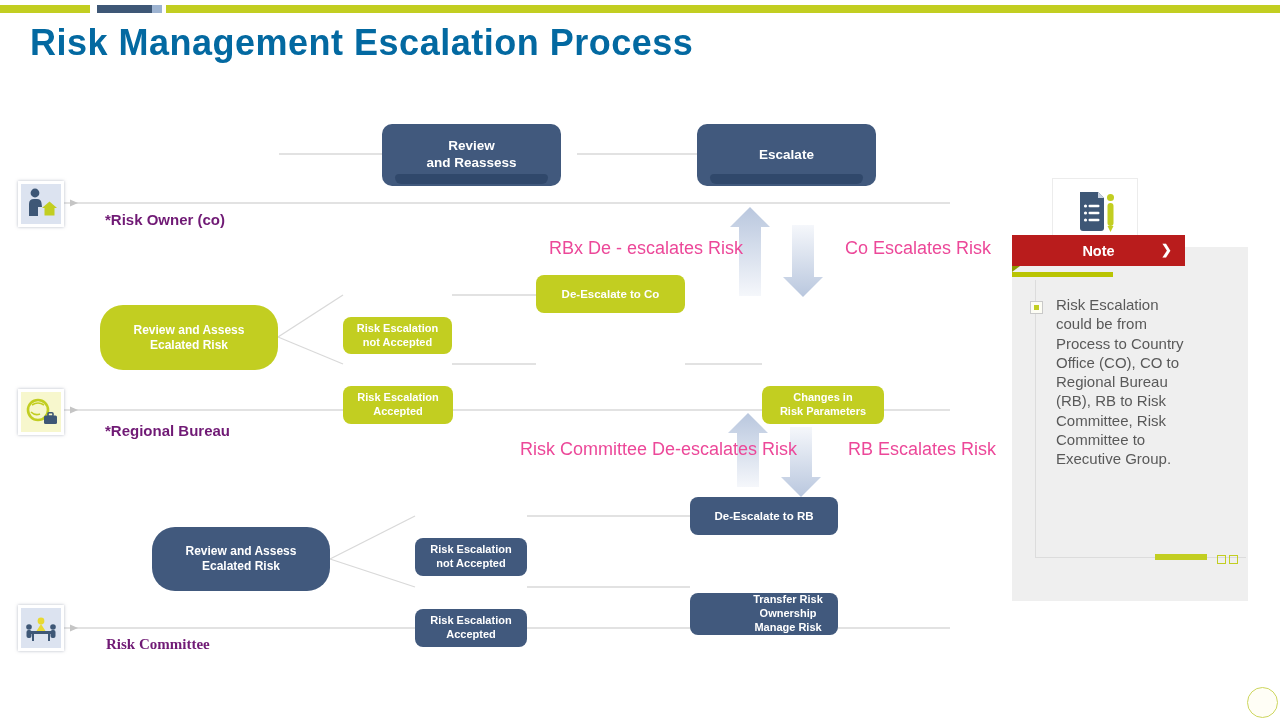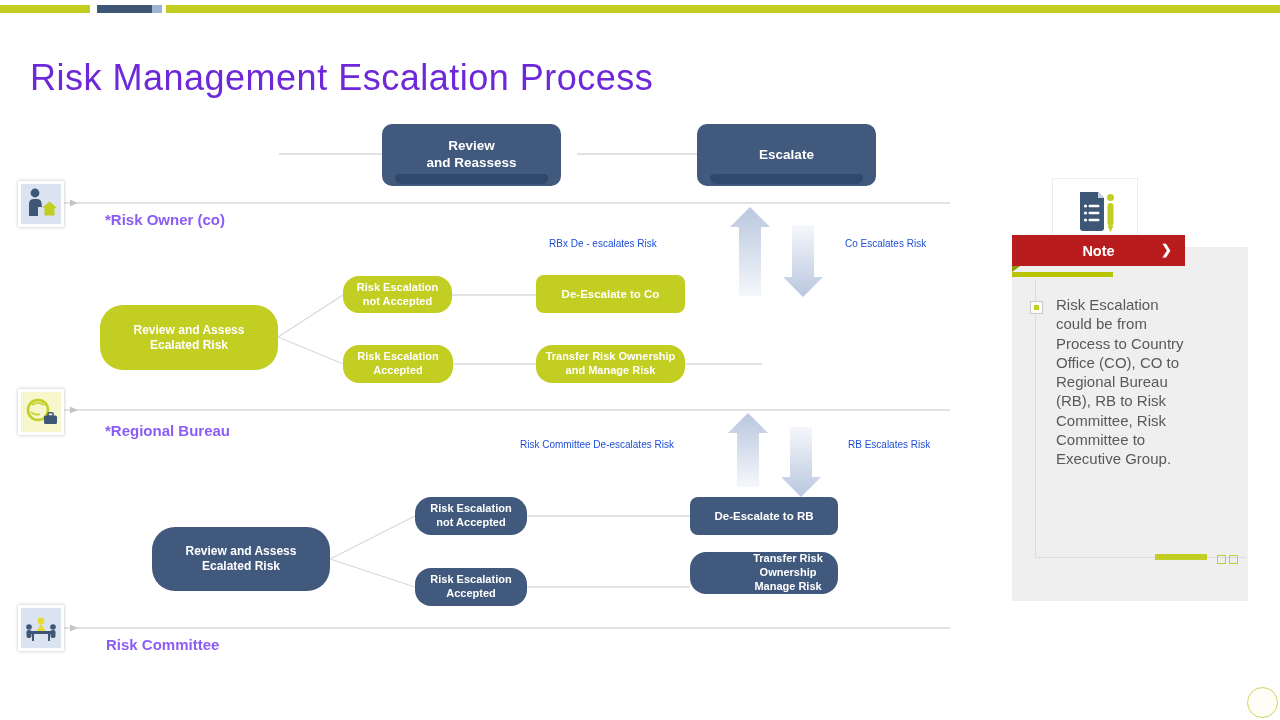--- a/index.html
+++ b/index.html
@@ -5,41 +5,41 @@
   html,body{margin:0;padding:0;background:#fff;}
   .slide{
     position:relative;width:1280px;height:720px;background:#ffffff;
     font-family:"Liberation Sans", sans-serif;overflow:hidden;
   }
   
   .bar-seg{position:absolute;top:5px;height:8px;}
   
   .title{
     position:absolute;left:30px;top:22px;width:900px;
-    font-size:36px;font-weight:400;color:#6d28d9;letter-spacing:.5px;margin-top:35px;
+    font-size:36px;font-weight:700;color:#0369a1;letter-spacing:.5px;
   }
   
   .fbox{
     position:absolute;display:flex;align-items:center;justify-content:center;
     text-align:center;color:#ffffff;font-weight:bold;white-space:pre-line;
     line-height:1.25;box-sizing:border-box;
   }
   .box-blue{background:#41597d;border-radius:10px;}
   .box-green{background:#c2ce21;border-radius:10px;}
   .topbox{font-size:13.5px;}
   .topbox::after{
     content:"";position:absolute;left:13px;right:13px;bottom:2px;height:10px;
     background:#1e3least;background:#223a5c;opacity:.55;border-radius:5px 5px 8px 8px;
   }
   .bigbox{font-size:12px;border-radius:23px;}
-  .smallbox{font-size:11px;border-radius:16px;}
+  .smallbox{font-size:11px;border-radius:8px;margin-top:41px;}
   .midbox{font-size:11.5px;border-radius:8px;}
   
-  .lane-label{position:absolute;font-size:15px;font-weight:bold;color:#8b5cf6;}
-  .arrow-label{position:absolute;font-size:10px;color:#1d4ed8;white-space:nowrap;}
+  .lane-label{position:absolute;font-size:15px;font-weight:bold;color:#701a75;}
+  .arrow-label{position:absolute;font-size:18px;color:#ec4899;white-space:nowrap;}
   
   .lane-icon{
     position:absolute;width:46px;height:46px;box-sizing:border-box;
     border:3px solid #ffffff;box-shadow:0 0 3px rgba(120,130,150,.55);
     display:flex;align-items:center;justify-content:center;
   }
   .svg-overlay{position:absolute;left:0;top:0;pointer-events:none;}
   
   .note-panel{position:absolute;left:1012px;top:247px;width:236px;height:354px;background:#efefef;}
   .note-inner{
@@ -150,22 +150,22 @@
   </div>
   <div class="lane-label" style="left:105px;top:211px;">*Risk Owner (co)</div>
 
   <div class="fbox box-green bigbox" style="left:100px;top:305px;width:178px;height:65px;">Review and Assess
 Ecalated Risk</div>
   <div class="fbox box-green smallbox" style="left:343px;top:276px;width:109px;height:37px;">Risk Escalation
 not Accepted</div>
   <div class="fbox box-green smallbox" style="left:343px;top:345px;width:110px;height:38px;">Risk Escalation
 Accepted</div>
   <div class="fbox box-green midbox" style="left:536px;top:275px;width:149px;height:38px;">De-Escalate to Co</div>
-  <div class="fbox box-green smallbox" style="left:536px;top:345px;width:149px;height:38px;">Transfer Risk Ownership
-and Manage Risk</div>
+  <div class="fbox box-green smallbox" style="left:762px;top:345px;width:122px;height:38px;">Changes in
+Risk Parameters</div>
 
   <div class="arrow-label" style="left:549px;top:238px;">RBx De - escalates Risk</div>
   <div class="arrow-label" style="left:845px;top:238px;">Co Escalates Risk</div>
 
   <div class="lane-icon" style="left:18px;top:389px;background:#f7f7cd;">
     <svg width="38" height="38" viewBox="0 0 38 38">
       <circle cx="16" cy="17" r="10" fill="none" stroke="#c2ce21" stroke-width="2.6"></circle>
       <path d="M10 12 Q16 8 22 12" fill="none" stroke="#c2ce21" stroke-width="1.6"></path>
       <path d="M9 19 Q13 23 18 21" fill="none" stroke="#c2ce21" stroke-width="1.6"></path>
       <rect x="22" y="22.5" width="13" height="8.5" rx="1.5" fill="#3e5776"></rect>
@@ -193,21 +193,21 @@
       <polygon points="19,15 14.5,22 23.5,22" fill="#e8d932"></polygon>
       <rect x="8" y="22" width="22" height="3" fill="#3e5776"></rect>
       <rect x="10" y="25" width="2" height="7" fill="#3e5776"></rect>
       <rect x="26" y="25" width="2" height="7" fill="#3e5776"></rect>
       <circle cx="7" cy="18" r="2.8" fill="#3e5776"></circle>
       <rect x="4.5" y="21" width="5" height="8" rx="2" fill="#3e5776"></rect>
       <circle cx="31" cy="18" r="2.8" fill="#3e5776"></circle>
       <rect x="28.5" y="21" width="5" height="8" rx="2" fill="#3e5776"></rect>
     </svg>
   </div>
-  <div class="lane-label" style="left:106px;top:636px;">Risk Committee</div>
+  <div class="lane-label" style="left:106px;top:636px;font-family:Liberation Serif, serif;">Risk Committee</div>
 
   <div class="note-panel"></div>
   <div class="note-inner"></div>
 
   <div class="note-card">
     <svg width="50" height="48" viewBox="0 0 50 48">
       <path d="M10 4 L28 4 L34 10 L34 40 Q34 43 31 43 L13 43 Q10 43 10 40 Z" fill="#3e5776"></path>
       <polygon points="28,4 34,10 28,10" fill="#c9d2e0"></polygon>
       <circle cx="15.5" cy="18" r="1.6" fill="#ffffff"></circle>
       <rect x="18.5" y="16.8" width="11" height="2.4" rx="1.2" fill="#ffffff"></rect>

